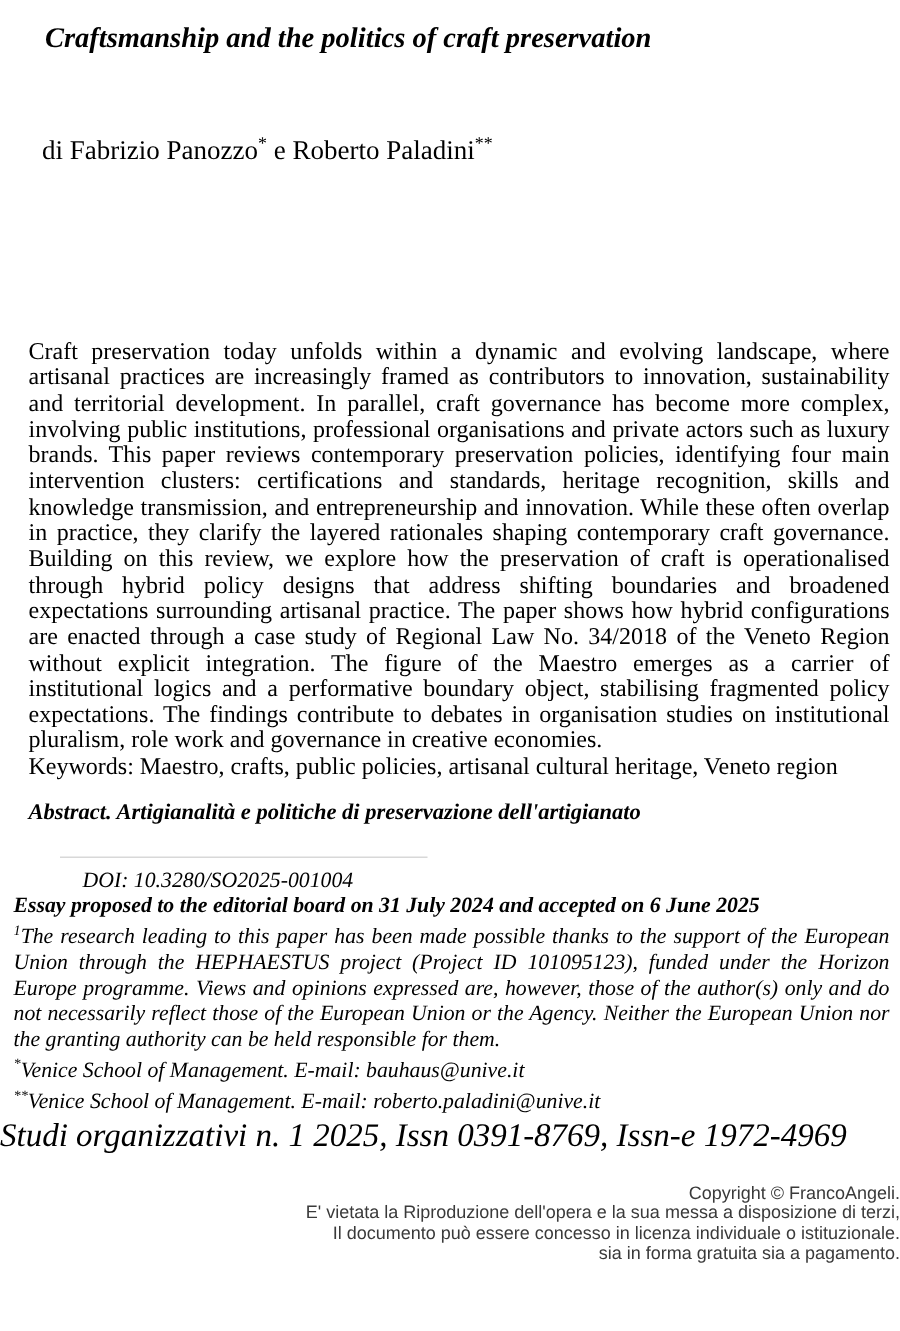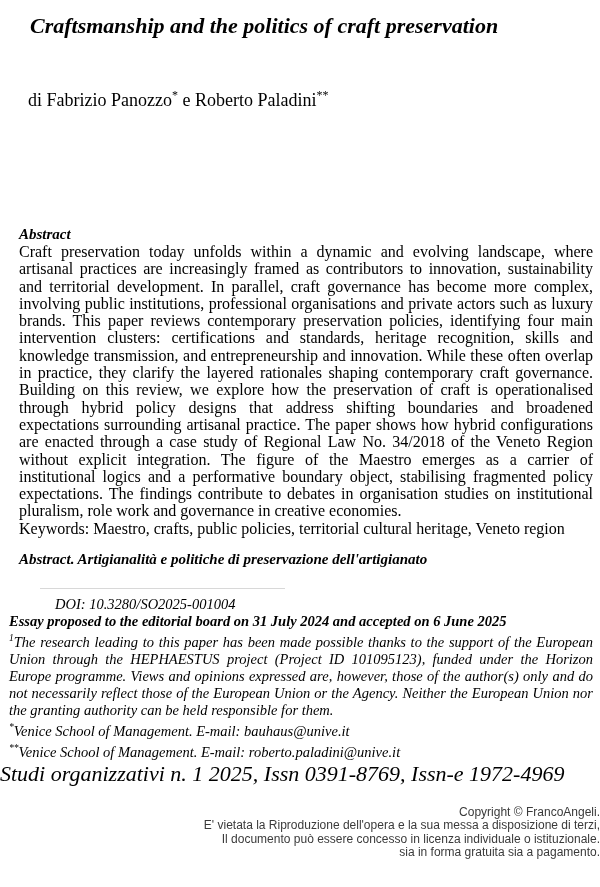--- a/index.html
+++ b/index.html
@@ -7,21 +7,21 @@
     position: relative;
     width: 600px;
     height: 887px;
     background: #ffffff;
     color: #000000;
     font-family: "Liberation Serif", serif;
     overflow: hidden;
   }
   .title {
     margin: 13px 28px 0 30px;
-    font-size: 22px;
+    font-size: 19px;
     line-height: 25px;
     font-weight: bold;
     font-style: italic;
   }
   .byline {
     margin: 47px 30px 0 28px;
     font-size: 18px;
     line-height: 20px;
   }
   .byline sup { font-size: 12px; }
@@ -85,23 +85,22 @@
 
 <div class="page">
 
   <h1 class="title">Craftsmanship and the politics of craft preservation</h1>
 
   <div class="byline">
     <span>di Fabrizio Panozzo</span><sup>*</sup><span> e Roberto Paladini</span><sup>**</sup>
   </div>
 
   <div class="abstract-section">
-    <div class="abs-heading">Abstract</div>
     <p class="abs-body">Craft preservation today unfolds within a dynamic and evolving landscape, where artisanal practices are increasingly framed as contributors to innovation, sustainability and territorial development. In parallel, craft governance has become more complex, involving public institutions, professional organisations and private actors such as luxury brands. This paper reviews contemporary preservation policies, identifying four main intervention clusters: certifications and standards, heritage recognition, skills and knowledge transmission, and entrepreneurship and innovation. While these often overlap in practice, they clarify the layered rationales shaping contemporary craft governance. Building on this review, we explore how the preservation of craft is operationalised through hybrid policy designs that address shifting boundaries and broadened expectations surrounding artisanal practice. The paper shows how hybrid configurations are enacted through a case study of Regional Law No. 34/2018 of the Veneto Region without explicit integration. The figure of the Maestro emerges as a carrier of institutional logics and a performative boundary object, stabilising fragmented policy expectations. The findings contribute to debates in organisation studies on institutional pluralism, role work and governance in creative economies.</p>
-    <p class="keywords-line"><span class="keywords-label">Keywords:</span><span> Maestro, crafts, public policies, territorial cultural heritage, Veneto region</span></p>
+    <p class="keywords-line"><span class="keywords-label">Keywords:</span><span> Maestro, crafts, public policies, artisanal cultural heritage, Veneto region</span></p>
   </div>
 
   <div class="abstract-it">Abstract. Artigianalità e politiche di preservazione dell'artigianato</div>
 
   <div class="fn-sep"></div>
 
   <div class="footnotes">
     <p class="fn-doi">DOI: 10.3280/SO2025-001004</p>
     <p class="fn-essay">Essay proposed to the editorial board on 31 July 2024 and accepted on 6 June 2025</p>
     <p><sup>1</sup><span>The research leading to this paper has been made possible thanks to the support of the European Union through the HEPHAESTUS project (Project ID 101095123), funded under the Horizon Europe programme. Views and opinions expressed are, however, those of the author(s) only and do not necessarily reflect those of the European Union or the Agency. Neither the European Union nor the granting authority can be held responsible for them.</span></p>

